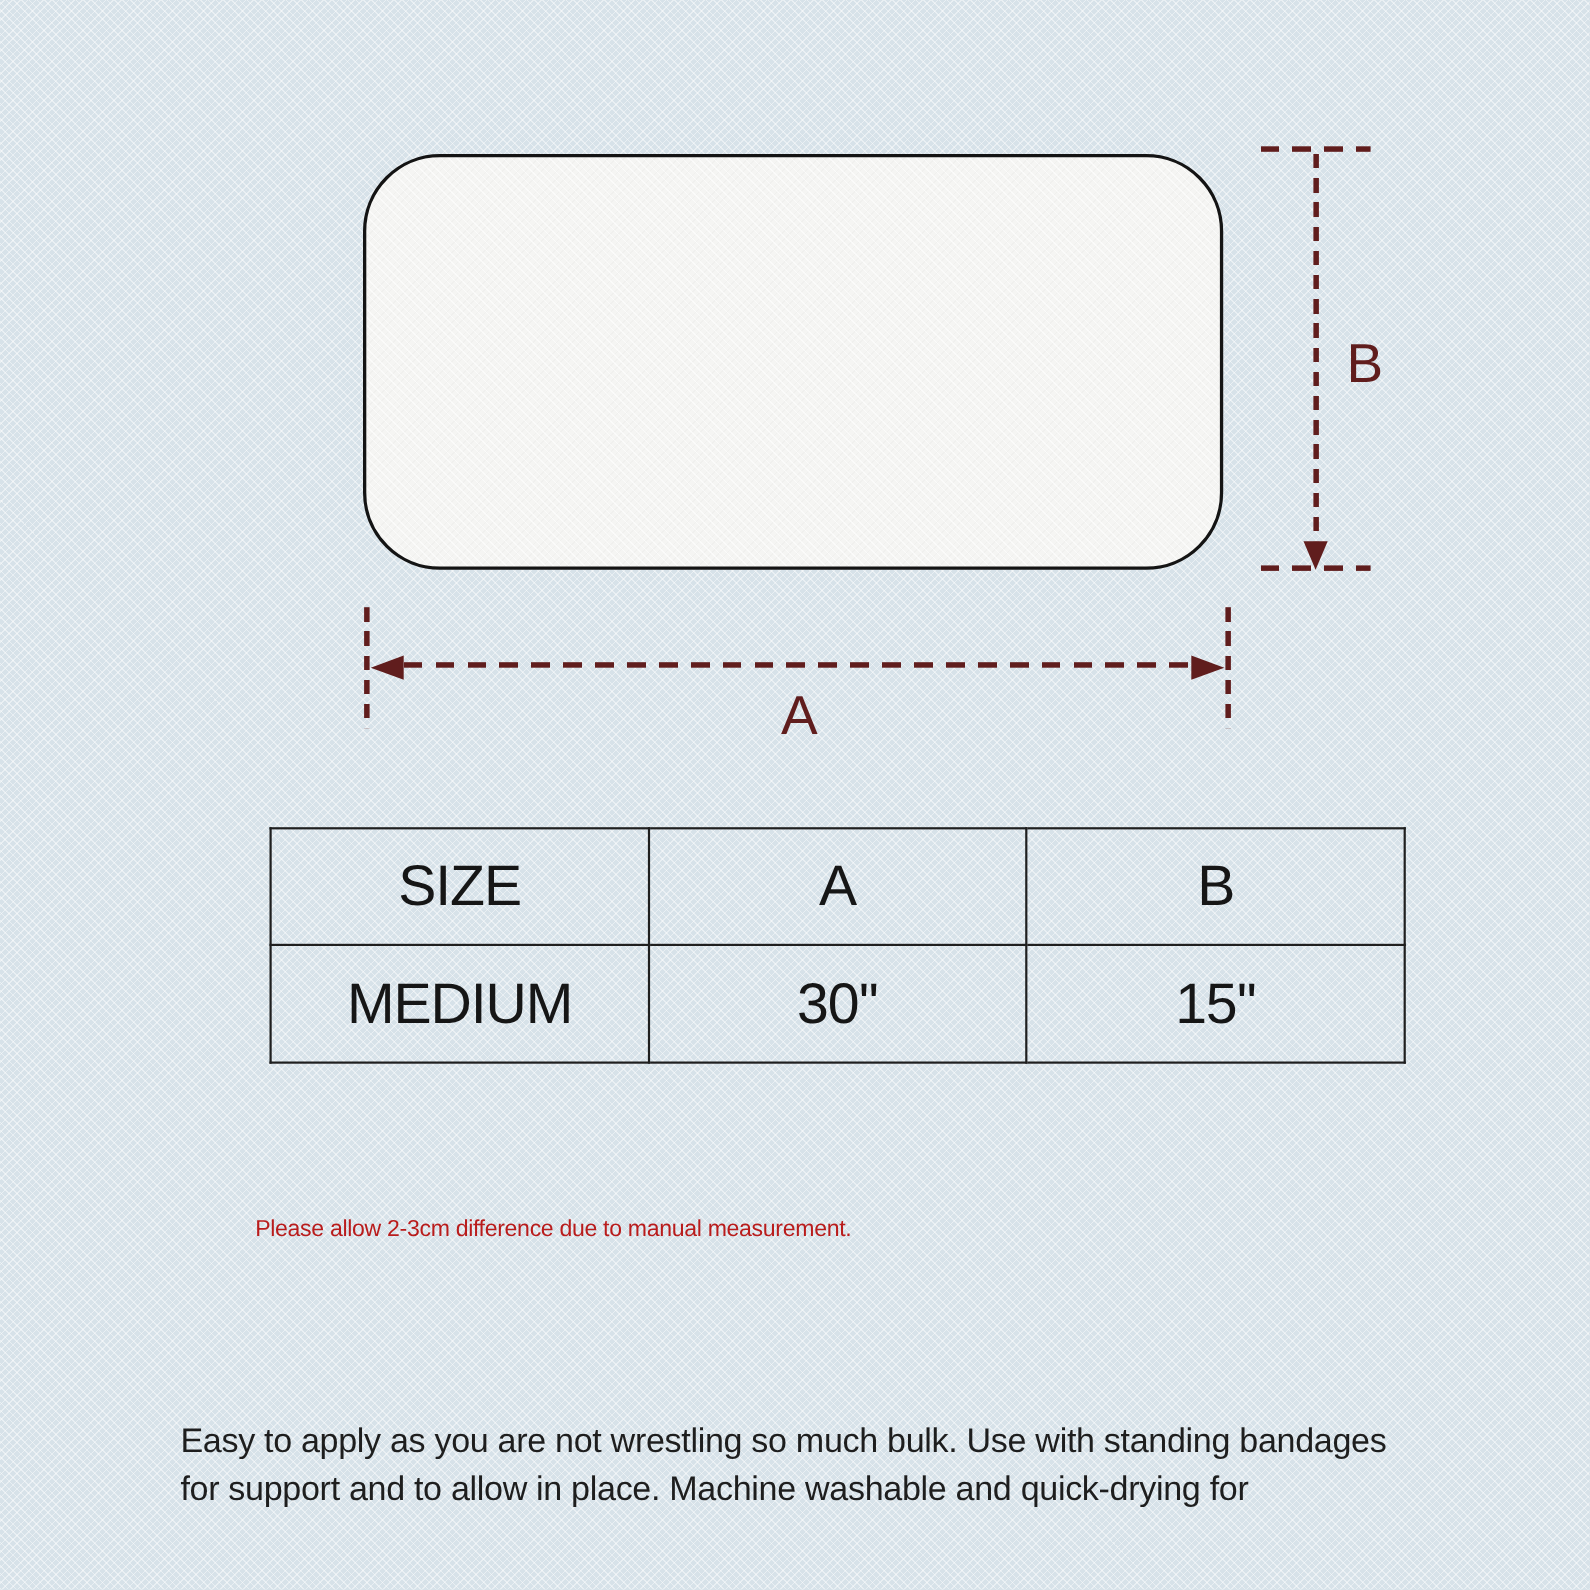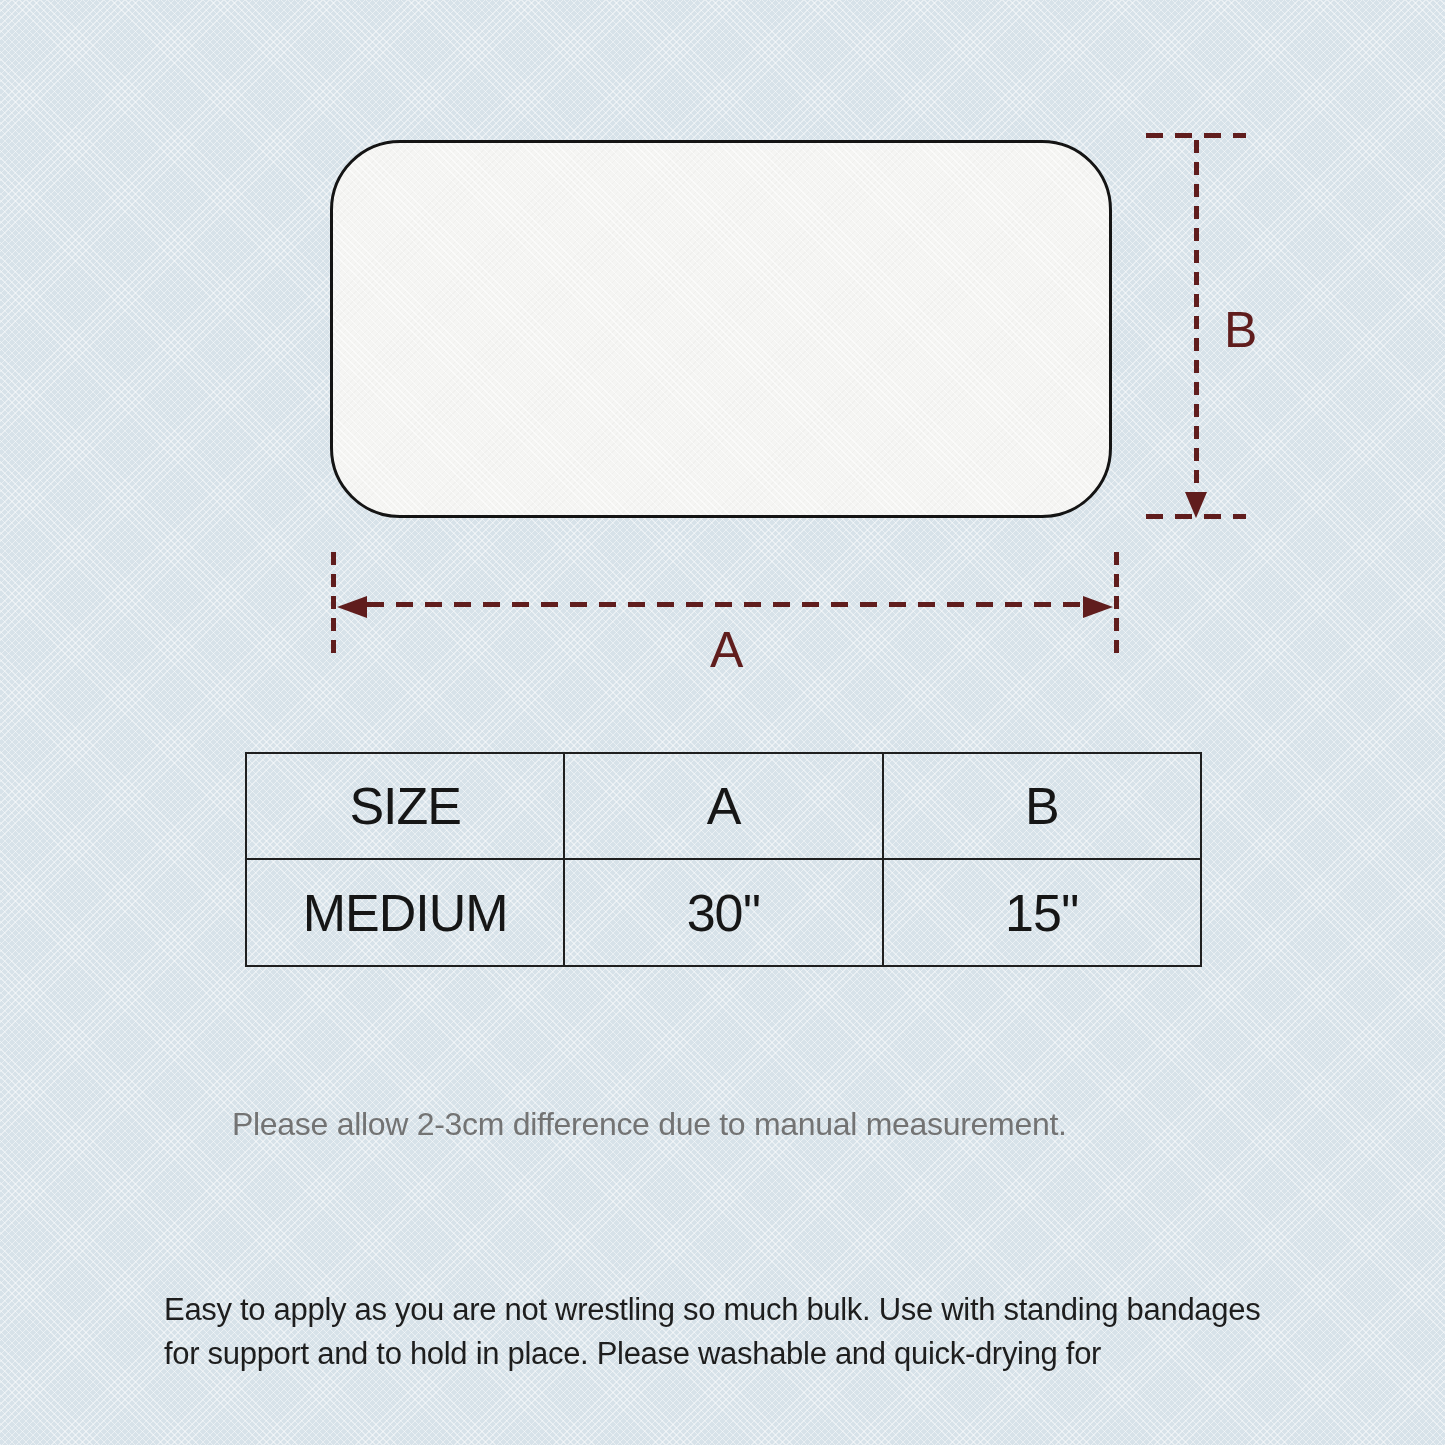--- a/index.html
+++ b/index.html
@@ -44,40 +44,40 @@
   .arrow-down{width:0;height:0;border-left:11px solid transparent;border-right:11px solid transparent;border-top:26px solid var(--dim);}
 
   .dim-label{
     font-size:50px;
     color:var(--dim);
     line-height:1;
   }
 
   
   .size-table{
-    left:245px; top:752px; width:957px;
+    left:245px; top:752px; width:1033px;
     border-collapse:collapse;
     table-layout:fixed;
   }
   .size-table td{
     border:2px solid #1f1f1f;
     text-align:center;
     vertical-align:middle;
     font-size:52px;
     letter-spacing:-1px;
     color:#161616;
   }
   .size-table tr{height:107px;}
   .size-table tr:first-child{height:106px;}
 
   .note{
     left:232px; top:1106px;
-    font-size:32px;
+    font-size:21px;
     letter-spacing:-.3px;
-    color:#737373;
+    color:#b91c1c;
     white-space:nowrap;
   }
 
   .description{
     left:164px; top:1288px;
     font-size:31px;
     letter-spacing:-.3px;
     line-height:44px;
     color:#1e1e1e;
   }
@@ -113,14 +113,14 @@
     <td>30''</td>
     <td>15''</td>
   </tr>
 </tbody>
   </table>
 
 <div class="abs note">Please allow 2-3cm difference due to manual measurement.</div>
 
 <div class="abs description">
   <div>Easy to apply as you are not wrestling so much bulk. Use with standing bandages</div>
-  <div>for support and to hold in place. Please washable and quick-drying for</div>
+  <div>for support and to allow in place. Machine washable and quick-drying for</div>
 </div>
 
 </body></html>

